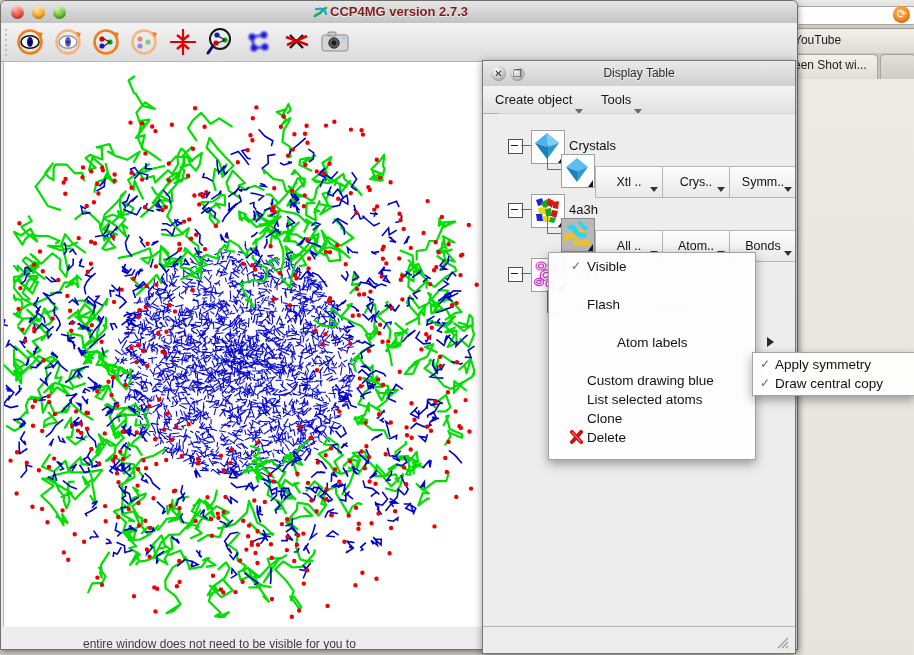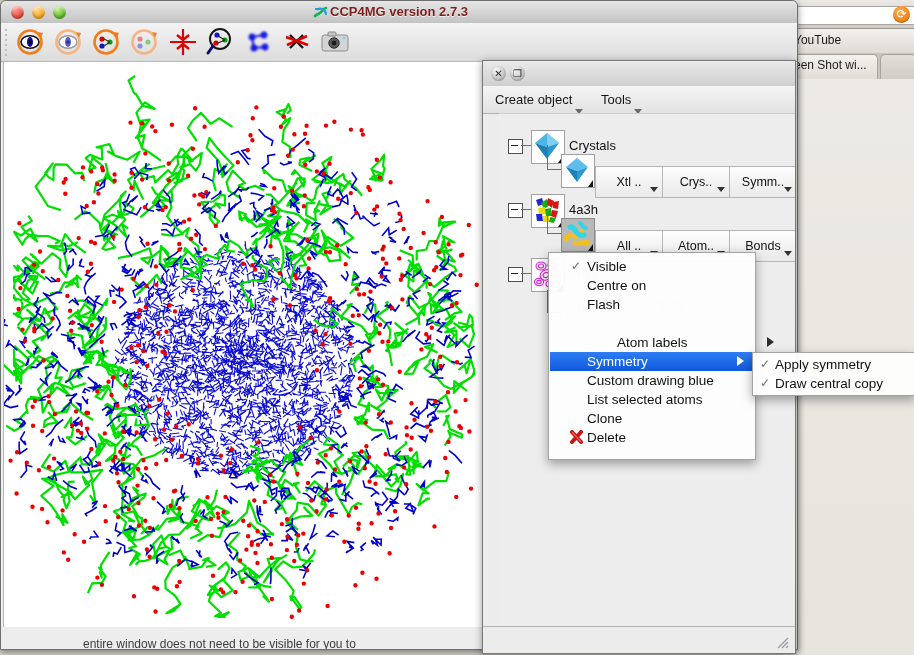--- a/index.html
+++ b/index.html
@@ -318,20 +318,21 @@
 
 <div class="abs" id="dtwin">
 
   <div class="abs" id="dt-title"></div>
   <div class="abs dtbtn" id="dt-close">
     <div class="g">✕</div>
   </div>
   <div class="abs dtbtn" id="dt-restore">
     <div class="g">❐</div>
   </div>
+  <div class="abs" id="dt-title-text">Display Table</div>
 
   <div class="abs" id="dt-menubar"></div>
   <div class="abs dtmenu" style="left:12px;">
     <span>Create object</span>
     <span class="mcaret"></span>
   </div>
   <div class="abs dtmenu" style="left:118px;">
     <span>Tools</span>
     <span class="mcaret"></span>
   </div>
@@ -472,32 +473,25 @@
       </g>
     </svg>
   </div>
 </div>
 
 <div class="abs" id="ctxmenu">
   <div class="mi" style="top:4px;">
     <span class="chk">✓</span>
     <span class="lbl">Visible</span>
   </div>
-  <div class="mi" style="top:23px;">
-    <span class="lbl">Centre on</span>
-  </div>
   <div class="mi" style="top:42px;">
     <span class="lbl">Flash</span>
   </div>
   <div class="mi" style="top:80px;margin-left:30px;">
     <span class="lbl">Atom labels</span>
-    <span class="sub"></span>
-  </div>
-  <div class="mi hl" style="top:99px;">
-    <span class="lbl">Symmetry</span>
     <span class="sub"></span>
   </div>
   <div class="mi" style="top:118px;">
     <span class="lbl">Custom drawing blue</span>
   </div>
   <div class="mi" style="top:137px;">
     <span class="lbl">List selected atoms</span>
   </div>
   <div class="mi" style="top:156px;">
     <span class="lbl">Clone</span>

